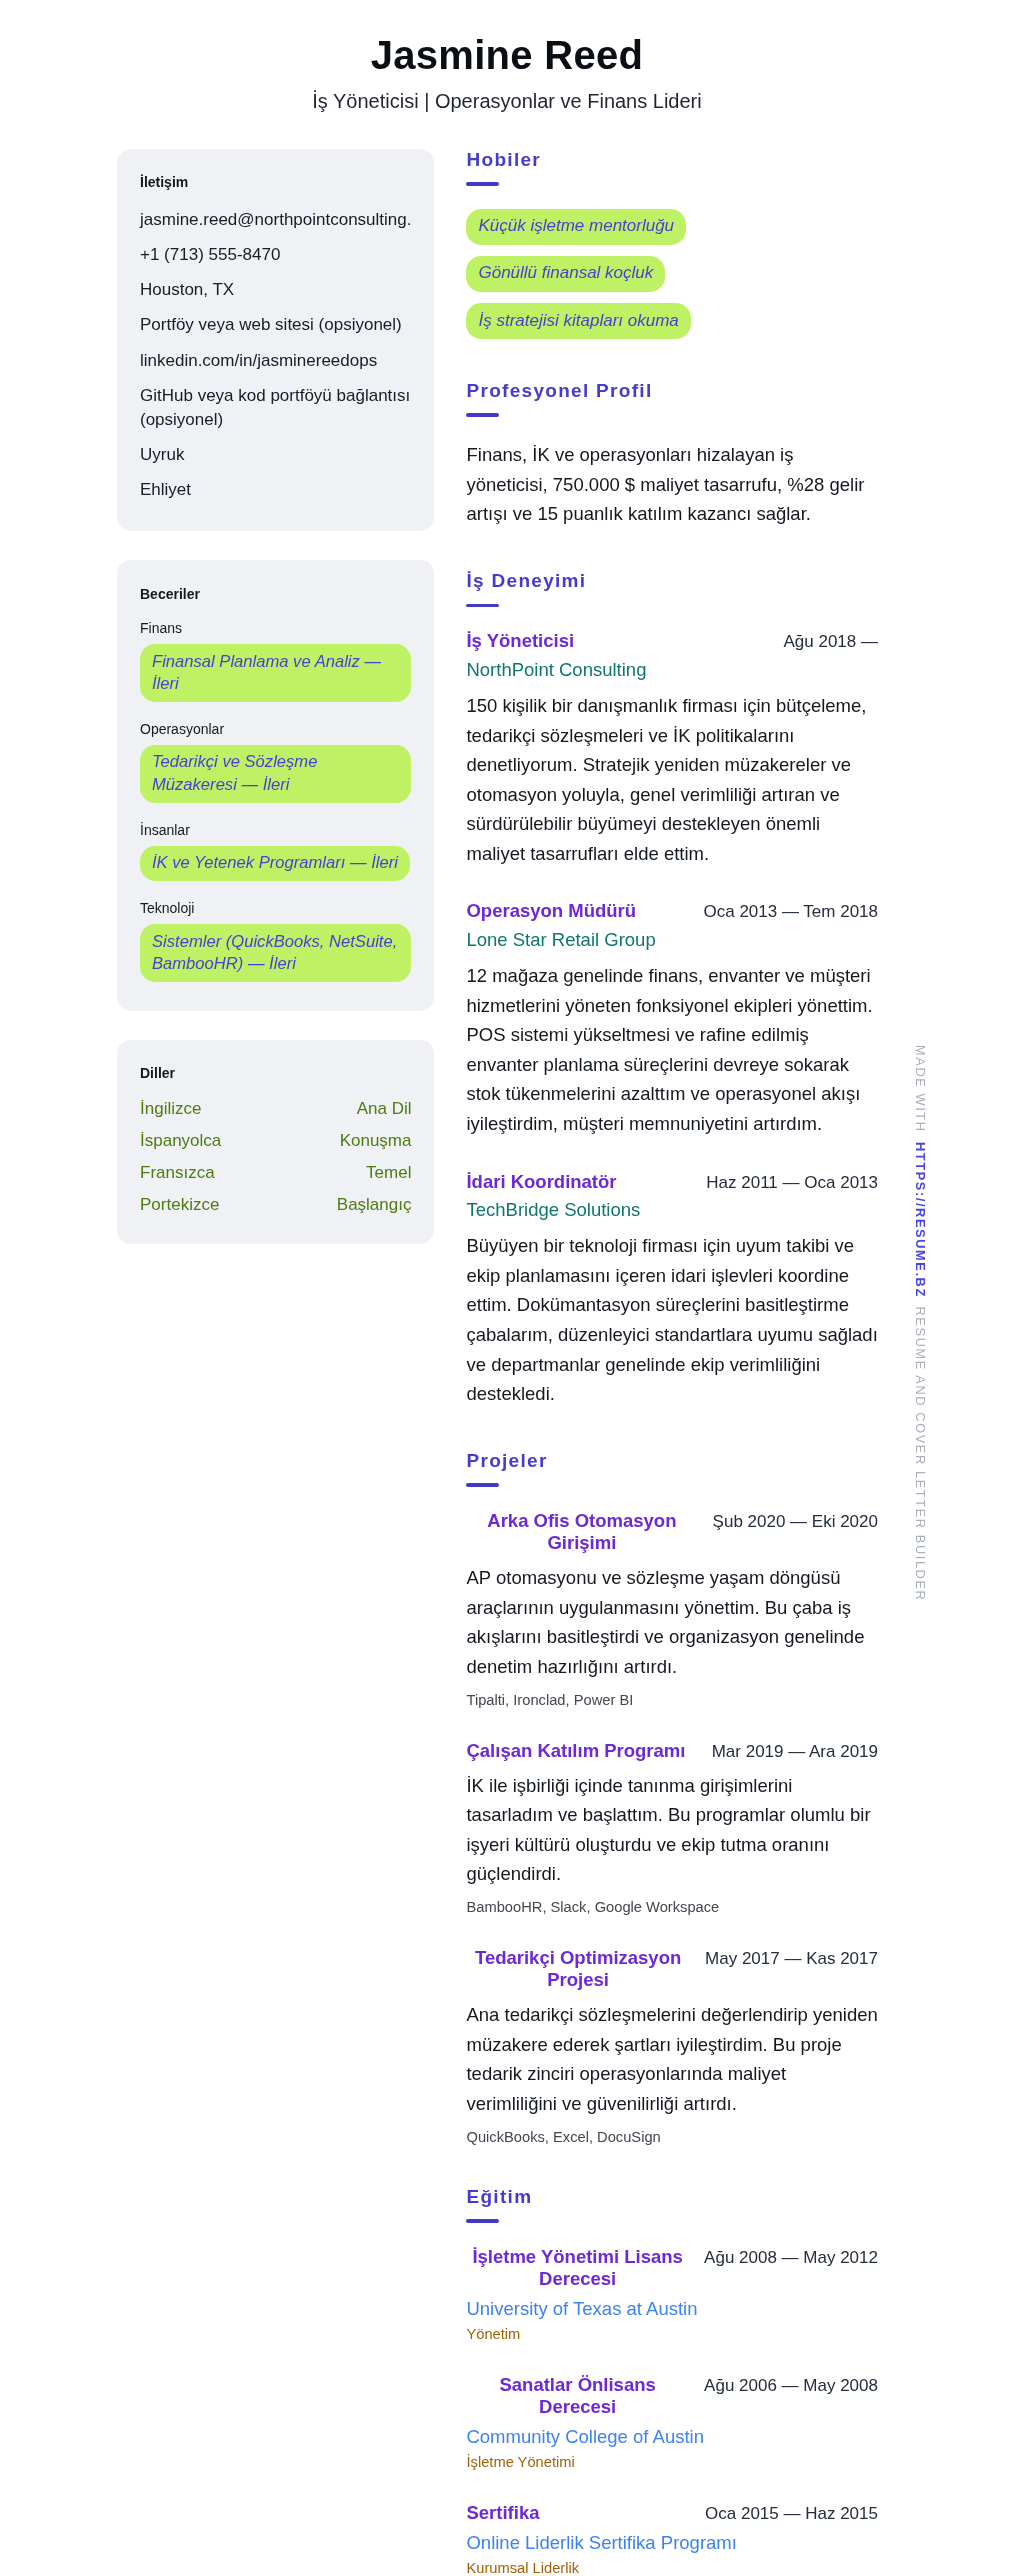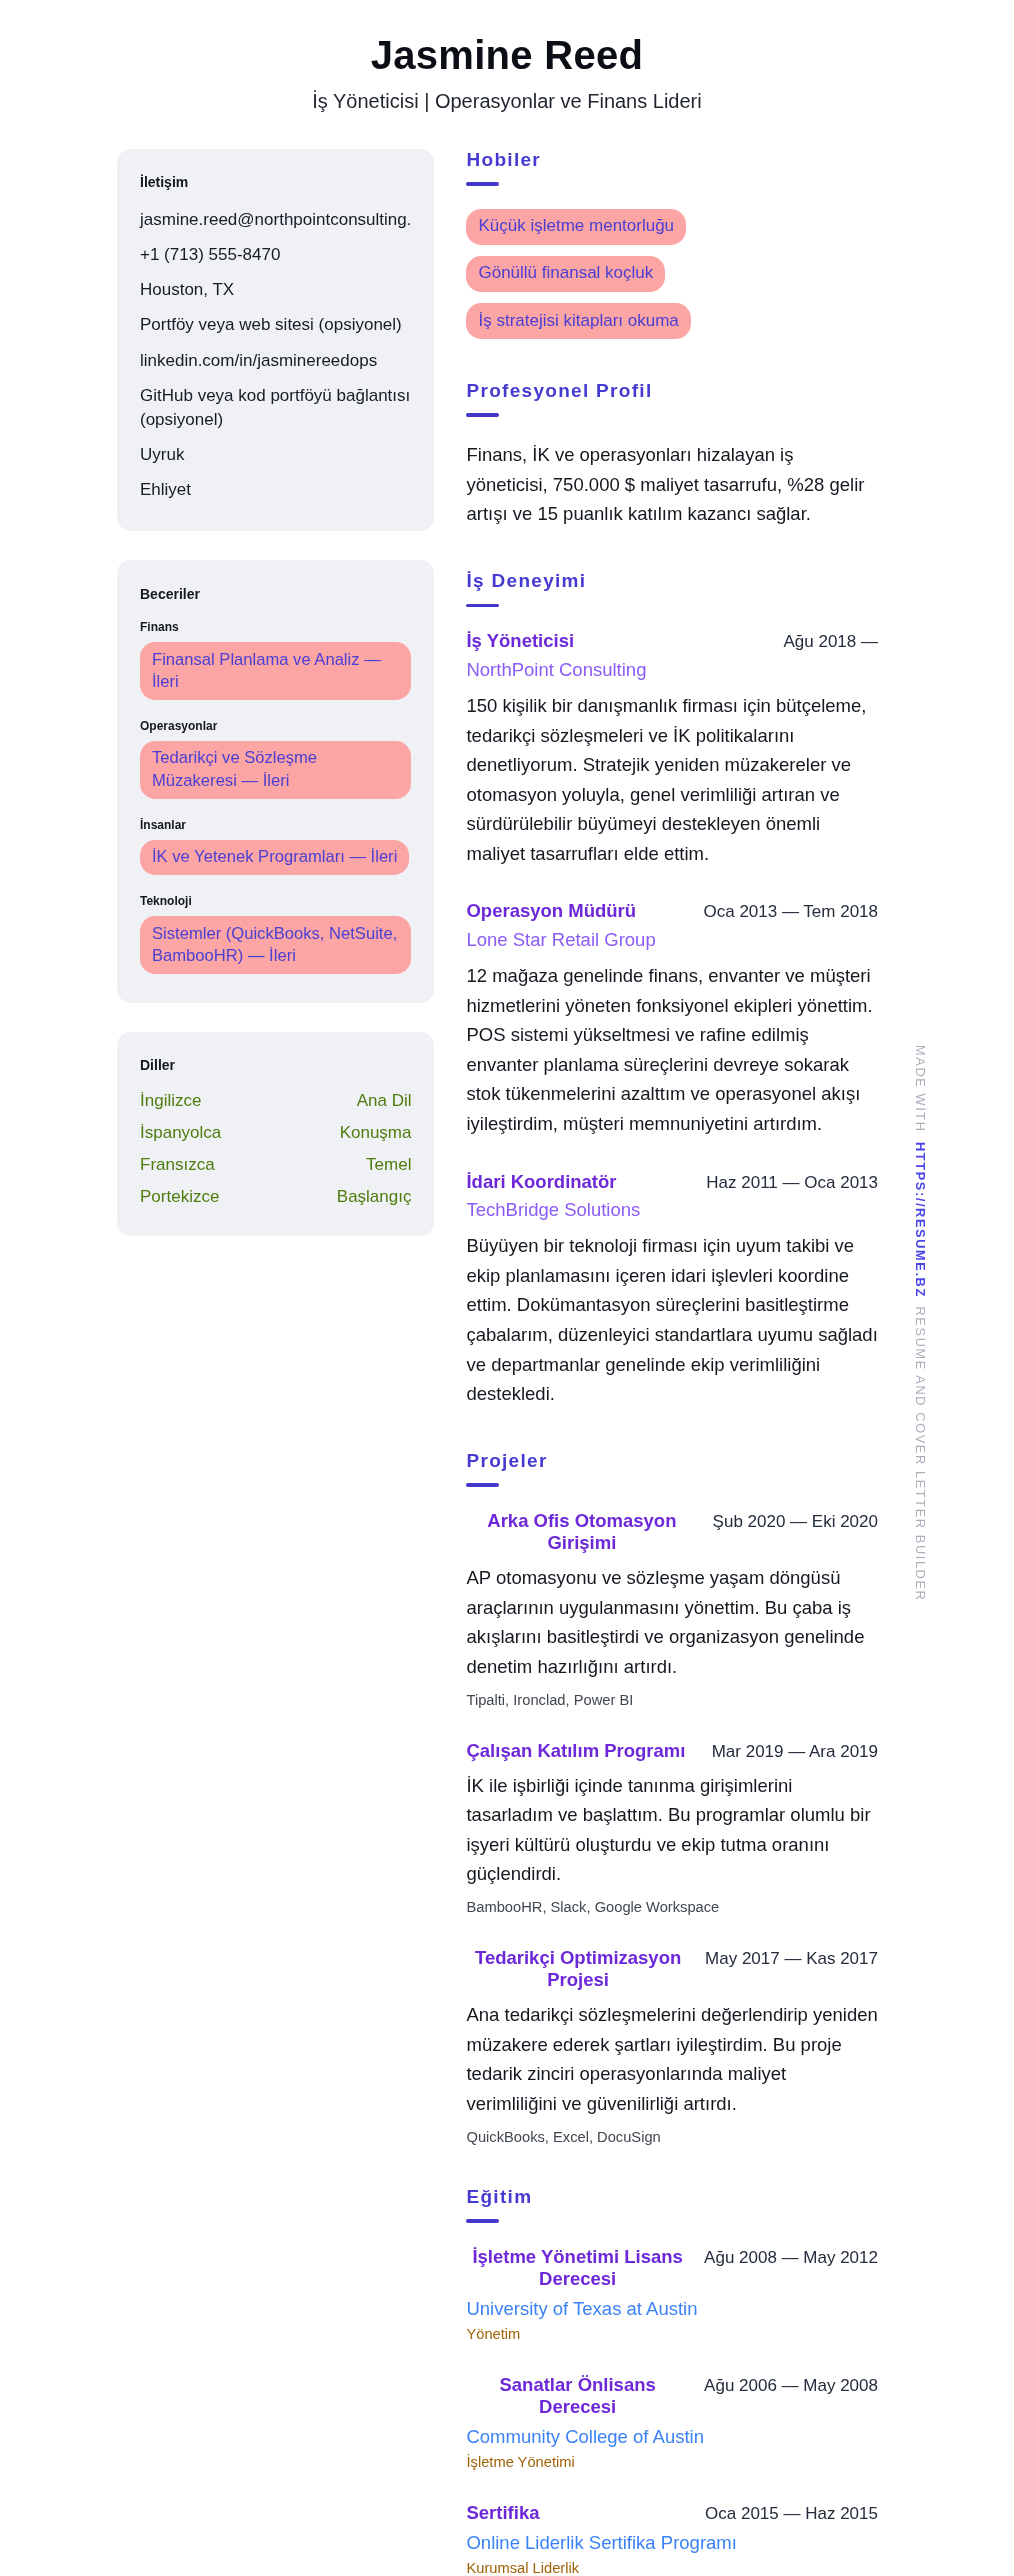--- a/index.html
+++ b/index.html
@@ -17,24 +17,24 @@
   .cols { display:flex; gap:32px; align-items:flex-start; }
   .sidebar { flex:0 0 282px; display:flex; flex-direction:column; gap:29px; }
   .card { background:#f0f1f5; border-radius:14px; padding:25.6px 23px 29px; }
   .card h2 { margin:0 0 18px; font-size:14px; font-weight:bold; color:#14181f; }
   .contact-item { font-size:17px; line-height:1.42; margin-bottom:11px; color:#171c26; }
   .contact-item:last-child { margin-bottom:0; }
   .contact-item.email { white-space:nowrap; }
 
   .skill-group { margin-bottom:19px; }
   .skill-group:last-child { margin-bottom:0; }
-  .skill-label { font-size:12px; font-weight:bold; color:#14181f; margin:0 0 8.3px; }
+  .skill-label { font-size:14px; font-weight:normal; color:#14181f; margin:0 0 8.3px; }
   .pill {
-    display:inline-block; background:#fca5a5; color:#4a3fd2;
-    border-radius:15.3px; padding:6.4px 12px; font-size:16.6px; line-height:1.35;
+    display:inline-block; background:#bef264; color:#4a3fd2;
+    border-radius:15.3px; padding:6.4px 12px; font-size:16.6px; line-height:1.35;font-style:italic;
   }
 
   .lang-row { display:flex; justify-content:space-between; font-size:17px; color:#4d7c0f; margin-bottom:12px; }
   .lang-row:last-child { margin-bottom:0; }
 
   
   .main { flex:1; min-width:0; padding-right:19px; }
   .block { margin-bottom:41px; }
   .sec-title { margin:0; font-size:19px; font-weight:bold; letter-spacing:1.3px; color:#463bd1; }
   .rule { width:33px; height:3.8px; border-radius:1.9px; background:#4338ca; margin:11.5px 0 23px; }
@@ -42,21 +42,21 @@
   .pills { display:flex; flex-wrap:wrap; gap:11.5px; max-width:498px; }
   .pills .pill { position:relative; z-index:1; font-size:17px; }
 
   .para { margin:0; font-size:18.5px; line-height:1.6; color:#14181f; max-width:629px; }
 
   .entry { margin-bottom:32px; }
   .entry:last-child { margin-bottom:0; }
   .entry-head { display:flex; justify-content:space-between; align-items:baseline; gap:15.3px; }
   .entry-head h3 { margin:0; font-size:18.5px; font-weight:bold; color:#6d28d9;text-align:center; }
   .date { font-size:17px; color:#242d3c; white-space:nowrap; }
-  .company { font-size:18.5px; color:#8b5cf6; margin:6.4px 0 10.2px; }
+  .company { font-size:18.5px; color:#0f766e; margin:6.4px 0 10.2px; }
   .tools { font-size:14.7px; color:#41474f; margin-top:10.2px; }
   .school { font-size:18.5px; color:#3b82f6; margin:7.7px 0 6.4px; }
   .field { font-size:14.7px; color:#a16207; }
 
   
   .watermark {
     position:absolute; top:1045px; right:10.2px;
     writing-mode:vertical-rl; white-space:nowrap;
     font-size:12.8px; letter-spacing:1.6px; color:#a9afbb;
   }

